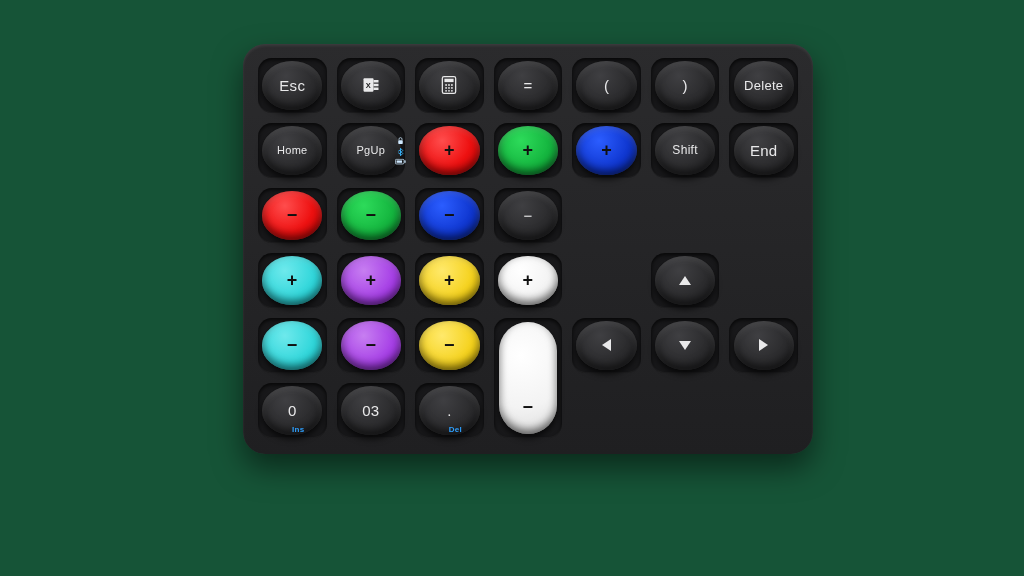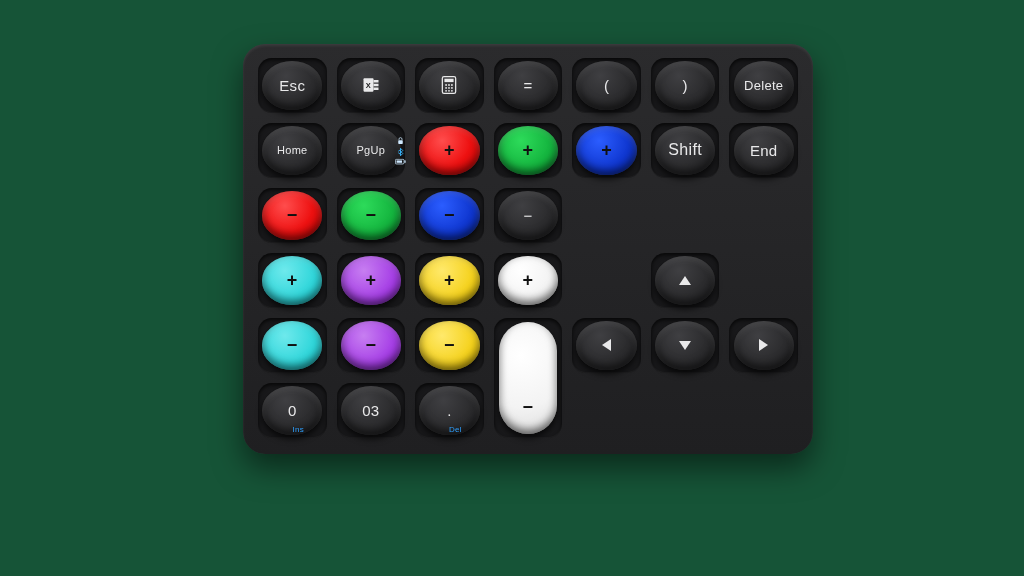--- a/index.html
+++ b/index.html
@@ -41,21 +41,21 @@
   .cap.color{color:#111;font-size:18px;font-weight:700;}
   .red   {background:radial-gradient(circle at 38% 30%,#ff4d4d 0%,#e11 55%,#c80000 100%)!important;}
   .green {background:radial-gradient(circle at 38% 30%,#2ddb5a 0%,#14b43e 60%,#0d8c2f 100%)!important;}
   .blue  {background:radial-gradient(circle at 38% 30%,#2b5dff 0%,#0f36cf 60%,#0a279c 100%)!important;}
   .cyan  {background:radial-gradient(circle at 38% 30%,#6ee9ec 0%,#2fd6da 60%,#1ab7bb 100%)!important;}
   .purple{background:radial-gradient(circle at 38% 30%,#c77ef1 0%,#a63fe6 60%,#8a23c9 100%)!important;}
   .yellow{background:radial-gradient(circle at 38% 30%,#ffe96b 0%,#f5d21d 60%,#d6b400 100%)!important;}
   .white {background:radial-gradient(circle at 38% 30%,#ffffff 0%,#f3f3f3 60%,#dcdcdc 100%)!important;}
   .sub{
     position:absolute;bottom:4px;left:12px;right:0;text-align:center;
-    font-size:8px;color:#2ea0ff;letter-spacing:.3px;
+    font-size:8px;color:#2ea0ff;letter-spacing:.3px;font-weight:bold;
   }
   .status{
     position:absolute;right:-2px;top:50%;transform:translateY(-50%);
     width:14px;display:flex;flex-direction:column;align-items:center;gap:2px;
     font-size:8px;color:#bfe2ff;
   }
   .tri{width:0;height:0;display:inline-block;}
   .tri.up{border-left:6px solid transparent;border-right:6px solid transparent;border-bottom:9px solid #e9e9ea;}
   .tri.down{border-left:6px solid transparent;border-right:6px solid transparent;border-top:9px solid #e9e9ea;}
   .tri.left{border-top:6px solid transparent;border-bottom:6px solid transparent;border-right:9px solid #e9e9ea;}
@@ -135,21 +135,21 @@
       <div class="cap color red">+</div>
     </div>
   <div class="socket">
       <div class="cap color green">+</div>
     </div>
   <div class="socket">
       <div class="cap color blue">+</div>
     </div>
 
   <div class="socket">
-      <div class="cap" style="font-size:16px">Shift</div>
+      <div class="cap" style="font-size:12px">Shift</div>
     </div>
   <div class="socket">
       <div class="cap">End</div>
     </div>
   <div class="socket">
       <div class="cap color red">−</div>
     </div>
   <div class="socket">
       <div class="cap color green">−</div>
     </div>

